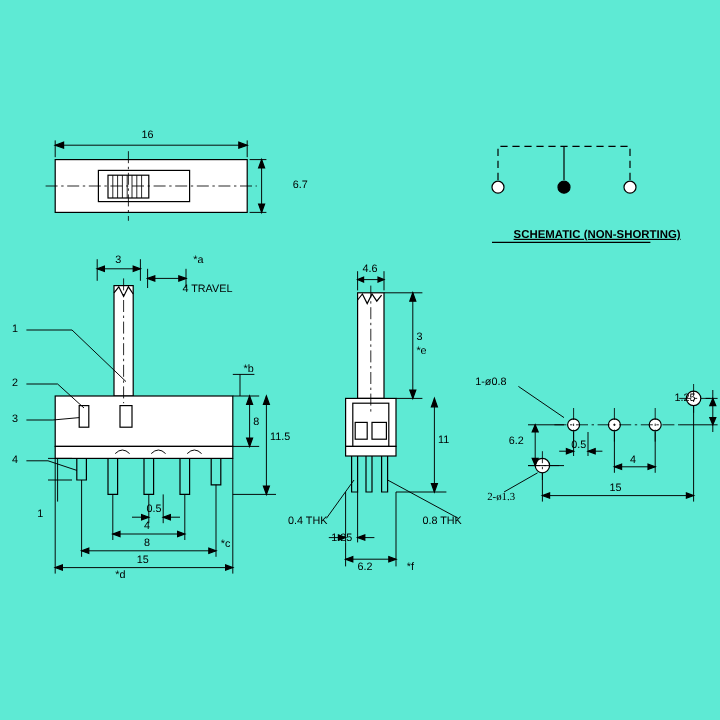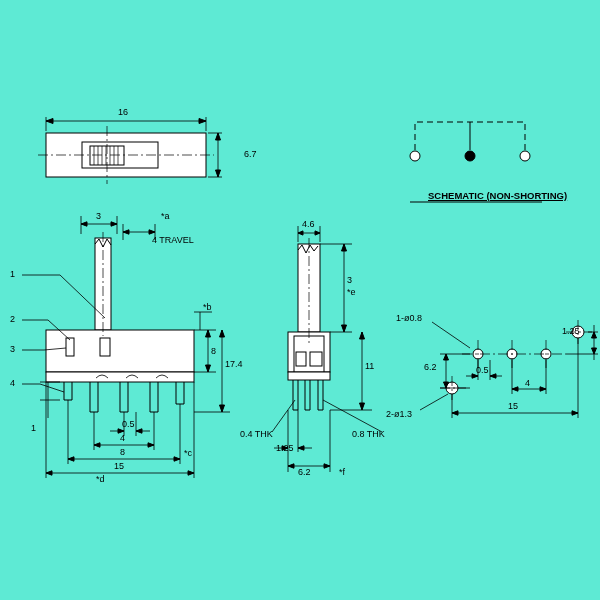--- a/index.html
+++ b/index.html
@@ -271,41 +271,41 @@
   <div class="lbl" style="left:161px;top:212px;">*a</div>
   <div class="lbl" style="left:152px;top:236px;">4  TRAVEL</div>
 
   <div class="lbl" style="left:10px;top:270px;">1</div>
   <div class="lbl" style="left:10px;top:315px;">2</div>
   <div class="lbl" style="left:10px;top:345px;">3</div>
   <div class="lbl" style="left:10px;top:379px;">4</div>
 
   <div class="lbl" style="left:203px;top:303px;">*b</div>
   <div class="lbl" style="left:211px;top:347px;">8</div>
-  <div class="lbl" style="left:225px;top:360px;">17.4</div>
+  <div class="lbl" style="left:225px;top:360px;">11.5</div>
 
   <div class="lbl" style="left:31px;top:424px;">1</div>
   <div class="lbl" style="left:122px;top:420px;">0.5</div>
   <div class="lbl" style="left:120px;top:434px;">4</div>
   <div class="lbl" style="left:120px;top:448px;">8</div>
   <div class="lbl" style="left:184px;top:449px;">*c</div>
   <div class="lbl" style="left:114px;top:462px;">15</div>
   <div class="lbl" style="left:96px;top:475px;">*d</div>
 
   <div class="lbl" style="left:302px;top:220px;">4.6</div>
   <div class="lbl" style="left:347px;top:276px;">3</div>
   <div class="lbl" style="left:347px;top:288px;">*e</div>
   <div class="lbl" style="left:365px;top:362px;">11</div>
   <div class="lbl" style="left:240px;top:430px;">0.4 THK</div>
   <div class="lbl" style="left:352px;top:430px;">0.8 THK</div>
   <div class="lbl" style="left:276px;top:444px;">1.25</div>
   <div class="lbl" style="left:298px;top:468px;">6.2</div>
   <div class="lbl" style="left:339px;top:468px;">*f</div>
 
   <div class="lbl" style="left:396px;top:314px;">1-ø0.8</div>
-  <div class="lbl" style="left:386px;top:410px;">2-ø1.3</div>
+  <div class="lbl" style="left:406px;top:410px;font-family:Liberation Serif, serif;">2-ø1.3</div>
   <div class="lbl" style="left:562px;top:327px;">1.25</div>
   <div class="lbl" style="left:424px;top:363px;">6.2</div>
   <div class="lbl" style="left:476px;top:366px;">0.5</div>
   <div class="lbl" style="left:525px;top:379px;">4</div>
   <div class="lbl" style="left:508px;top:402px;">15</div>
 
 </div>
 
 </body></html>

